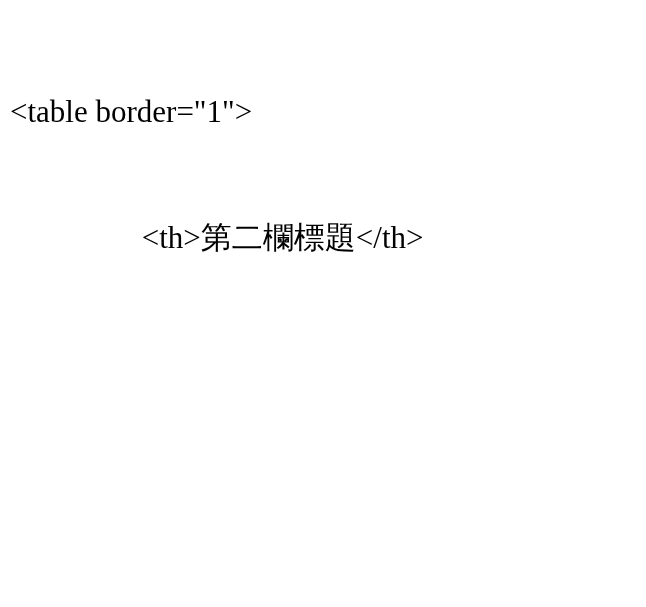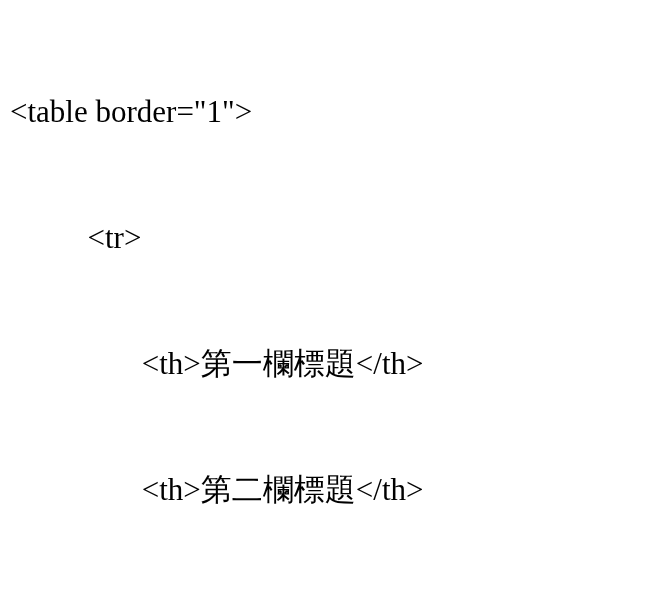--- a/index.html
+++ b/index.html
@@ -23,22 +23,20 @@
     }
     .code-line {
       height: 42px;
     }
   </style>
 </head>
 <body>
 
 <div class="code-listing">
   <div class="code-line">&lt;table border="1"&gt;</div>
-  <div class="code-line">          &lt;tr&gt;</div>
-  <div class="code-line">                 &lt;th&gt;第一欄標題&lt;/th&gt;</div>
   <div class="code-line">                 &lt;th&gt;第二欄標題&lt;/th&gt;</div>
   
   
   
   
   
   
   
   
   

